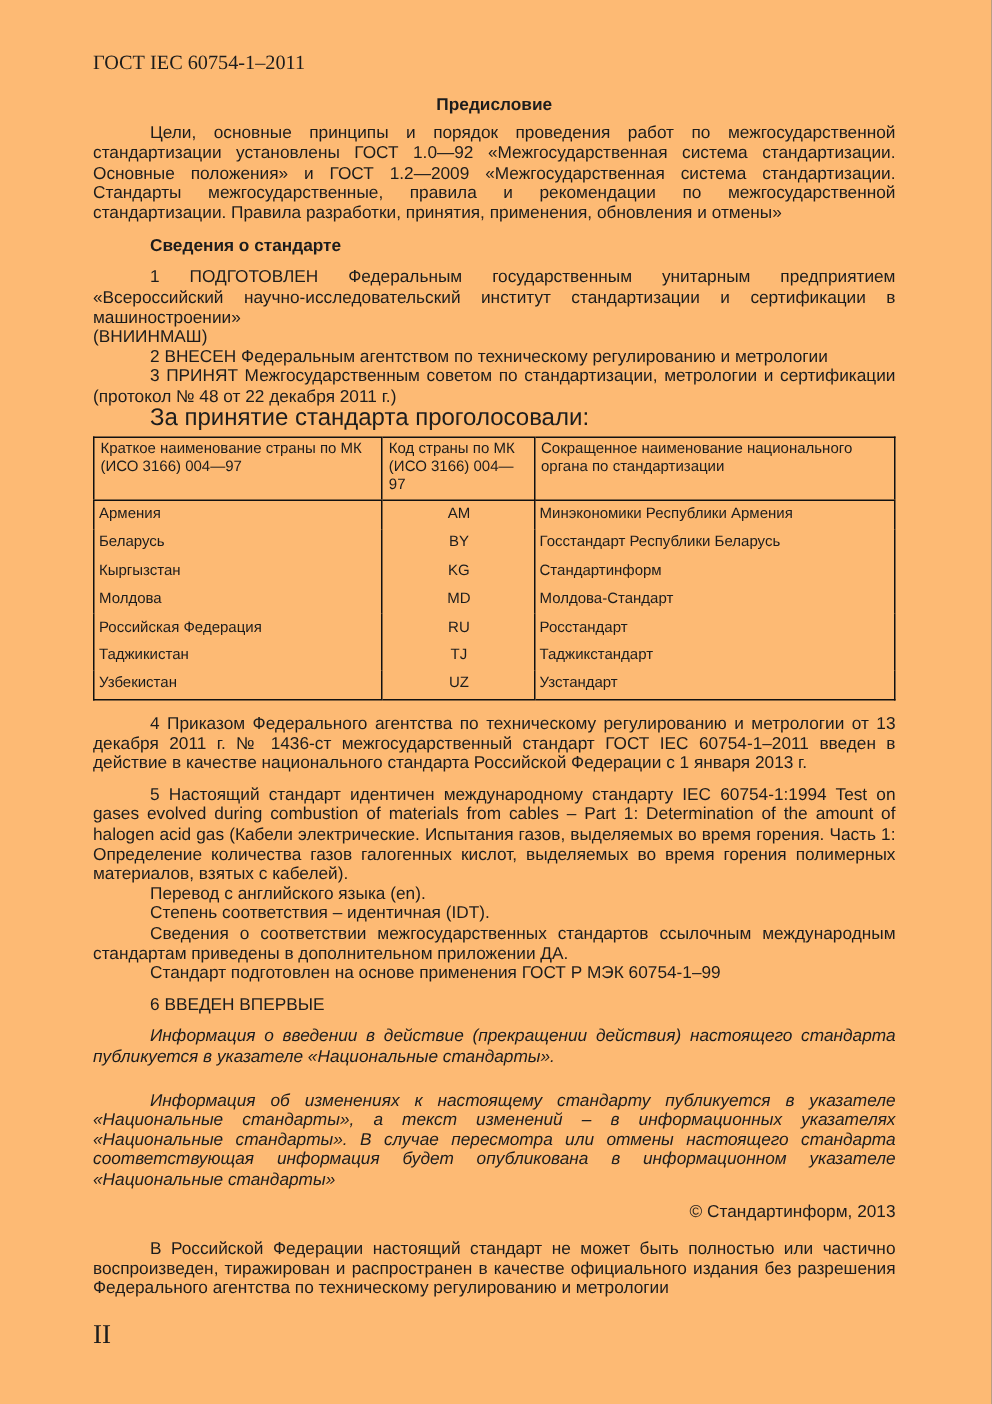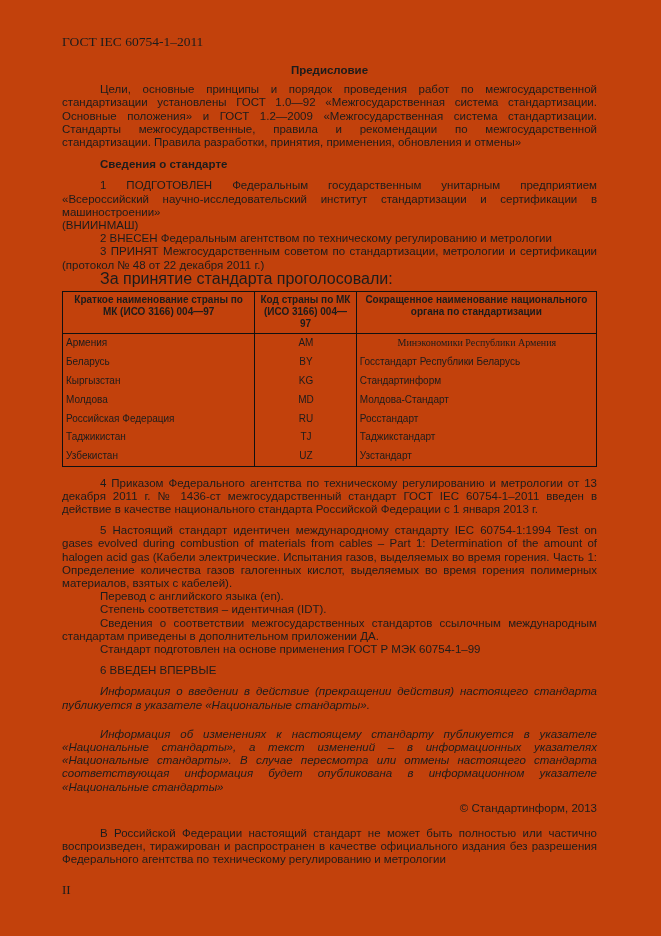--- a/index.html
+++ b/index.html
@@ -1,20 +1,20 @@
 <!DOCTYPE html>
 <html lang="ru"><head>
 <meta charset="utf-8">
 <style>
   html,body { margin:0; padding:0; background:#888; }
   .page {
     position:relative;
     width:661px; height:936px;
     margin:0 auto;
-    background:#c2410c;
+    background:#fdba74;
     color:#1c1c1c;
     font-family:"Liberation Sans", sans-serif;
     font-size:11.5px;
     line-height:13.2px;
     box-sizing:border-box;
     padding:34px 64px 0 62px;
     overflow:hidden;
   }
   .doc-header {
     font-family:"Liberation Serif", serif;
@@ -37,53 +37,53 @@
   table.vote-table {
     width:100%;
     border-collapse:collapse;
     margin-top:6px;
     font-size:10px;
     line-height:12px;
     color:#1c1c1c;
   }
   table.vote-table { border:1.5px solid #111; }
   table.vote-table th {
-    font-weight:bold;
-    text-align:center;
+    font-weight:normal;
+    text-align:left;
     vertical-align:top;
     padding:2px 4px 3px;
     border-bottom:1.5px solid #111;
   }
   table.vote-table td {
     vertical-align:top;
     padding:3.4px 2px 3.4px 3px;
   }
   table.vote-table .c2 { border-left:1.2px solid #111; border-right:1.2px solid #111; }
   table.vote-table td.c1 { text-align:left; }
   table.vote-table td.c2 { text-align:center; }
   table.vote-table td.c3 { text-align:left; }
-  table.vote-table tr.first td.c3 { text-align:center;font-family:Liberation Serif, serif; }
+  table.vote-table tr.first td.c3 { text-align:left; }
   .col1 { width:36%; }
   .col2 { width:19%; }
   .col3 { width:45%; }
   .mt10 { margin-top:10px; }
   .mt8  { margin-top:8px; }
   .mt3  { margin-top:16px; }
   .note { font-style:italic; }
   .copyright {
     text-align:right;
     text-indent:0;
     margin-top:8px;
   }
   .restriction { margin-top:12px; }
   .page-number {
     position:absolute;
     left:62px; bottom:40px;
     font-family:"Liberation Serif", serif;
-    font-size:13px;
+    font-size:18px;
   }
 </style>
 </head>
 <body>
 
 <div class="page">
 
   <div class="doc-header">ГОСТ IEC 60754-1–2011</div>
 
   <div class="title">Предисловие</div>

